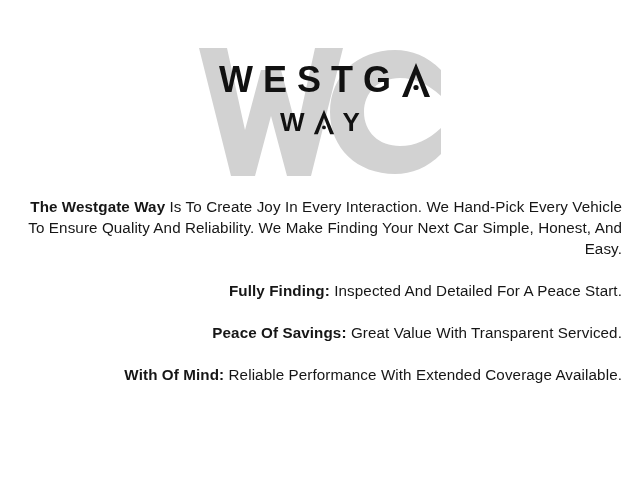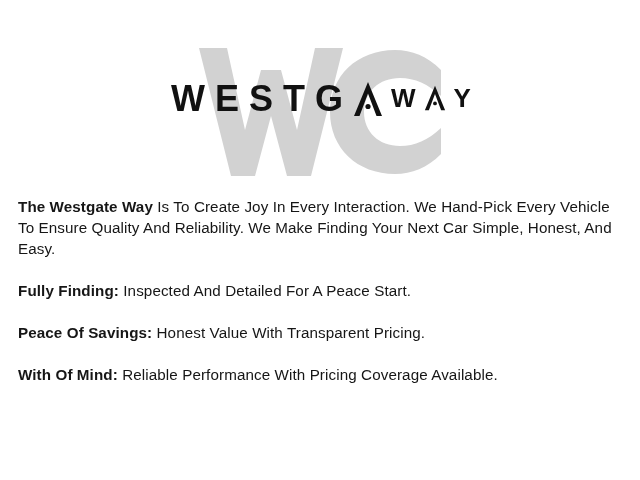--- a/index.html
+++ b/index.html
@@ -46,20 +46,21 @@
     display: block;
   }
 
   .wordmark-wrap {
     position: absolute;
     left: 0;
     top: 0;
     width: 640px;
     height: 185px;
     display: flex;
+    flex-direction: column;
     align-items: center;
     justify-content: center;
   }
 
   .wordmark-main {
     font-family: "Liberation Sans", sans-serif;
     font-size: 36px;
     font-weight: 700;
     letter-spacing: 10px;
     line-height: 1;
@@ -95,21 +96,21 @@
   }
 
   
   .copy {
     position: absolute;
     left: 0;
     top: 196px;
     width: 640px;
     padding: 0 18px;
     box-sizing: border-box;
-    text-align: left;
+    text-align: right;
   }
 
   .para {
     font-size: 15.2px;
     line-height: 21px;
     color: #161616;
     letter-spacing: 0.1px;
     margin: 0;
   }
   .para + .para {
@@ -167,22 +168,22 @@
 
     <p class="para">
       <span class="lead">The Westgate Way</span><span> Is To Create Joy In Every Interaction. We Hand-Pick Every Vehicle To Ensure Quality And Reliability. We Make Finding Your Next Car Simple, Honest, And Easy.</span>
     </p>
 
     <p class="para">
       <span class="lead">Fully Finding:</span><span> Inspected And Detailed For A Peace Start.</span>
     </p>
 
     <p class="para">
-      <span class="lead">Peace Of Savings:</span><span> Honest Value With Transparent Pricing.</span>
+      <span class="lead">Peace Of Savings:</span><span> Great Value With Transparent Serviced.</span>
     </p>
 
     <p class="para">
-      <span class="lead">With Of Mind:</span><span> Reliable Performance With Pricing Coverage Available.</span>
+      <span class="lead">With Of Mind:</span><span> Reliable Performance With Extended Coverage Available.</span>
     </p>
 
   </div>
 
 </div>
 
 </body></html>

